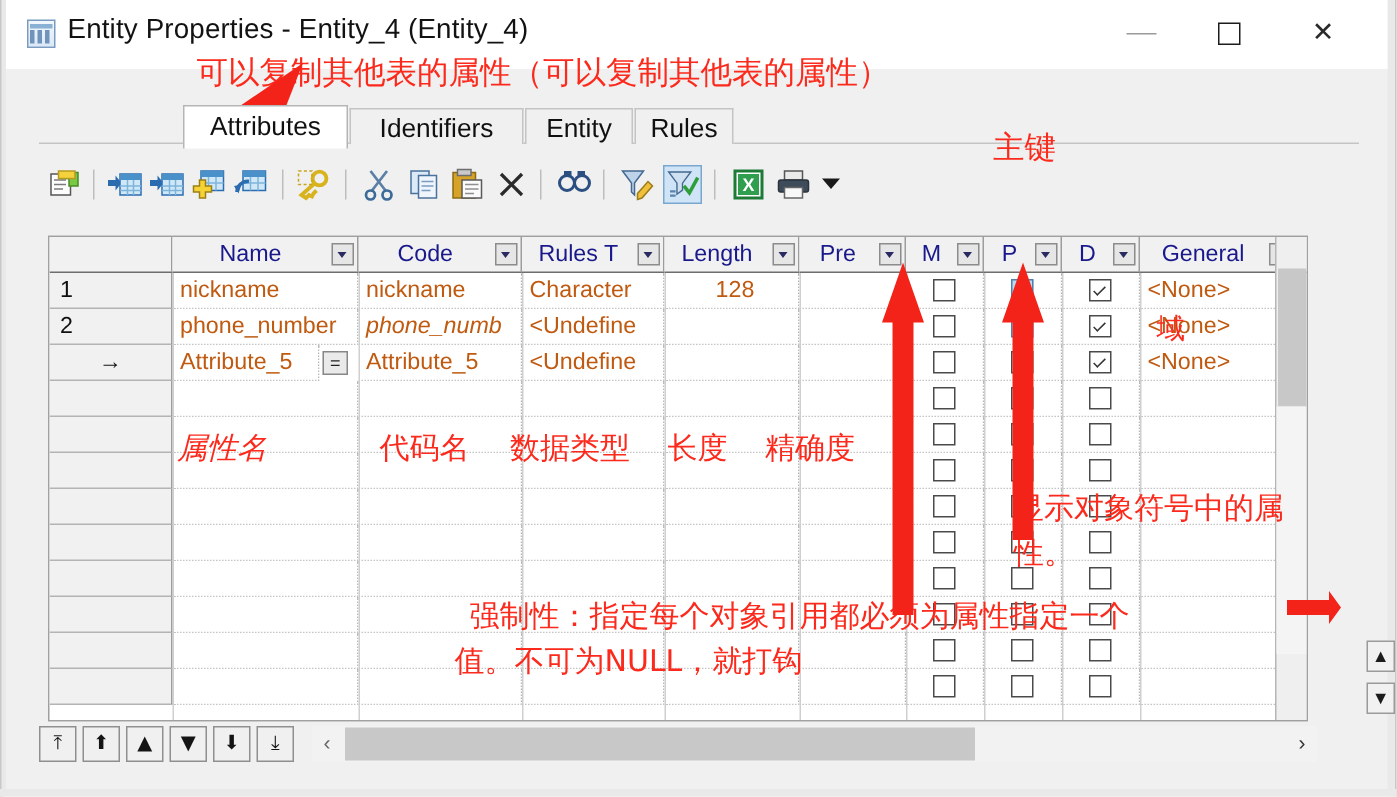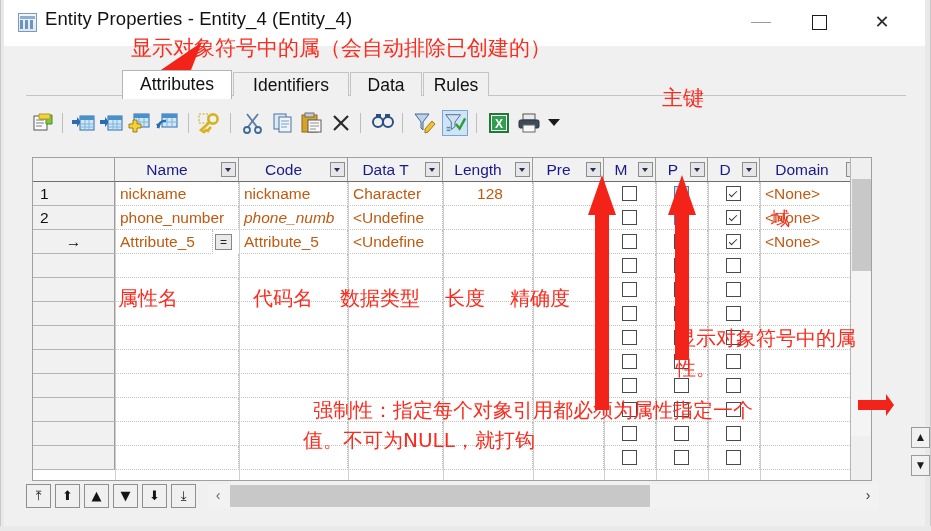--- a/index.html
+++ b/index.html
@@ -131,21 +131,21 @@
       </div>
     <div class="win-btn closebtn">
       <div class="glyph">✕</div>
     </div>
   </div>
 
   <div class="tabs-underline"></div>
   <div class="tabstrip">
     <div class="tab active" style="left:96px;width:110px;">Attributes</div>
     <div class="tab" style="left:207px;width:116px;">Identifiers</div>
-    <div class="tab" style="left:324px;width:72px;">Data</div>
+    <div class="tab" style="left:324px;width:72px;">Entity</div>
     <div class="tab" style="left:397px;width:66px;">Rules</div>
   </div>
 
   <div class="panel"></div>
 
   <div class="toolbar">
 
     <div class="tbtn" style="left:4px;">
       <svg width="26" height="26" viewBox="0 0 26 26">
         <rect x="4" y="6" width="13" height="14" fill="#fdfdfd" stroke="#555" stroke-width="1"></rect>
@@ -295,21 +295,21 @@
     <div class="hdr" style="left:0;width:82px;"></div>
     <div class="hdr" style="left:206px;width:109px;">
       <div class="lbl">Code</div>
       <div class="dd"></div>
     </div>
     <div class="hdr" style="left:82px;width:124px;">
       <div class="lbl">Name</div>
       <div class="dd"></div>
     </div>
     <div class="hdr" style="left:315px;width:95px;">
-      <div class="lbl">Data T</div>
+      <div class="lbl">Rules T</div>
       <div class="dd"></div>
     </div>
     <div class="hdr" style="left:410px;width:90px;">
       <div class="lbl">Length</div>
       <div class="dd"></div>
     </div>
     <div class="hdr" style="left:500px;width:71px;">
       <div class="lbl">Pre</div>
       <div class="dd"></div>
     </div>
@@ -319,21 +319,21 @@
     </div>
     <div class="hdr" style="left:623px;width:52px;">
       <div class="lbl" style="right:17px;">P</div>
       <div class="dd"></div>
     </div>
     <div class="hdr" style="left:675px;width:52px;">
       <div class="lbl" style="right:17px;">D</div>
       <div class="dd"></div>
     </div>
     <div class="hdr" style="left:727px;width:104px;">
-      <div class="lbl">Domain</div>
+      <div class="lbl">General</div>
       <div class="dd"></div>
     </div>
     <div class="hdr" style="left:831px;width:28px;border-right:none;color:#2a2a2a;font-size:13px;">∧</div>
 
     <div id="rows">
         <div class="rowhdr" style="top: 24px; height: 24px;">1</div>
         <div class="cell" style="left: 82px; top: 24px; width: 124px;">nickname</div>
         <div class="cell" style="left: 206px; top: 24px; width: 109px;">nickname</div>
         <div class="cell" style="left: 315px; top: 24px; width: 95px;">Character</div>
         <div class="cell" style="left: 410px; top: 24px; width: 90px; text-align: center;">128</div>
@@ -516,25 +516,25 @@
     <div class="navbtn" style="left:87px;">▼</div>
     <div class="navbtn" style="left:116px;">⬇</div>
     <div class="navbtn" style="left:145px;">⤓</div>
     <div class="hsb">
       <div class="lft">‹</div>
       <div class="hthumb"></div>
       <div class="rgt">›</div>
     </div>
   </div>
 
-  <div class="anno" style="left:131px;top:34px;font-size:21px;">显示对象符号中的属（会自动排除已创建的）</div>
+  <div class="anno" style="left:131px;top:34px;font-size:21px;">可以复制其他表的属性（可以复制其他表的属性）</div>
   <div class="anno" style="left:662px;top:84px;font-size:21px;">主键</div>
   <div class="anno" style="left:771px;top:206px;font-size:19px;">域</div>
 
-  <div class="anno" style="left:118px;top:285px;font-size:20px;">属性名</div>
+  <div class="anno" style="left:118px;top:285px;font-size:20px;font-style:italic;">属性名</div>
   <div class="anno" style="left:253px;top:285px;font-size:20px;">代码名</div>
   <div class="anno" style="left:340px;top:285px;font-size:20px;">数据类型</div>
   <div class="anno" style="left:445px;top:285px;font-size:20px;">长度</div>
   <div class="anno" style="left:510px;top:285px;font-size:20px;">精确度</div>
 
   <div class="anno" style="left:676px;top:325px;font-size:20px;">显示对象符号中的属</div>
   <div class="anno" style="left:676px;top:355px;font-size:20px;">性。</div>
 
   <div class="anno" style="left:313px;top:397px;font-size:20px;">强制性：指定每个对象引用都必须为属性指定一个</div>
   <div class="anno" style="left:303px;top:427px;font-size:20px;">值。不可为NULL，就打钩</div>

